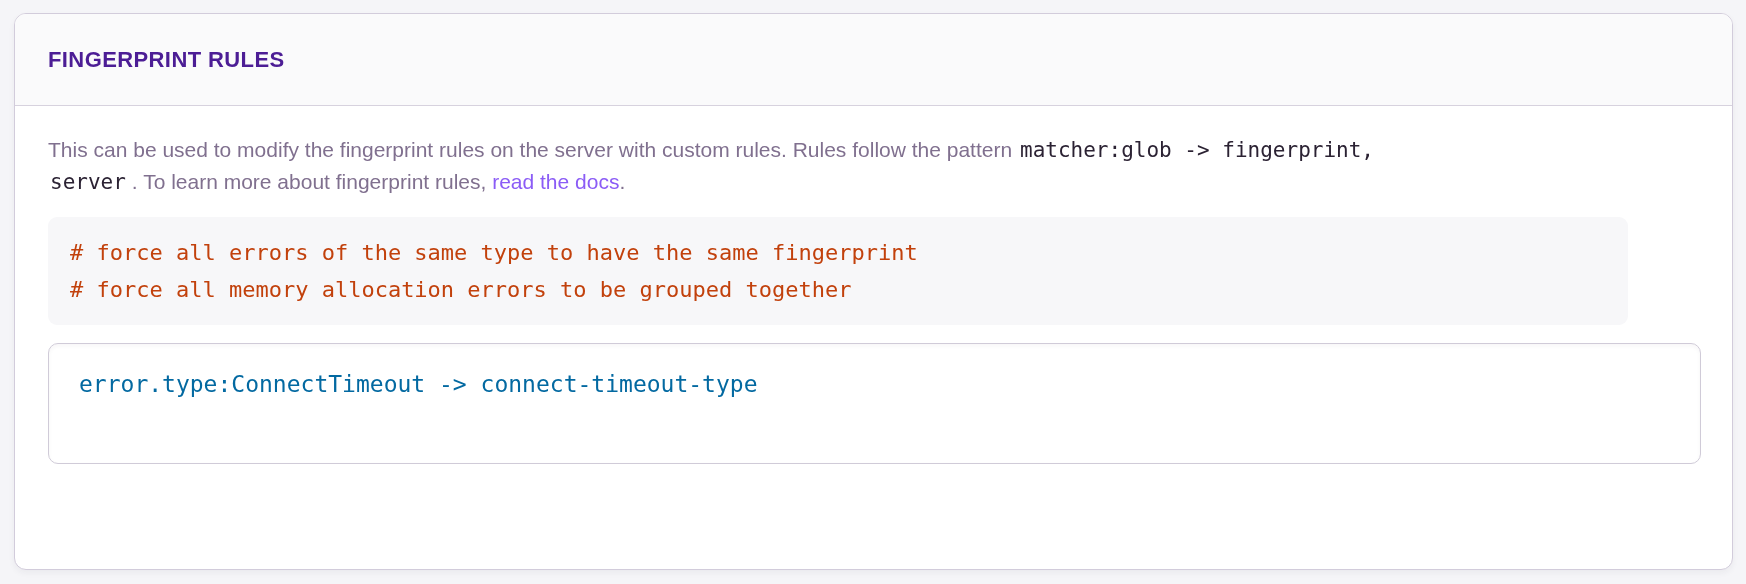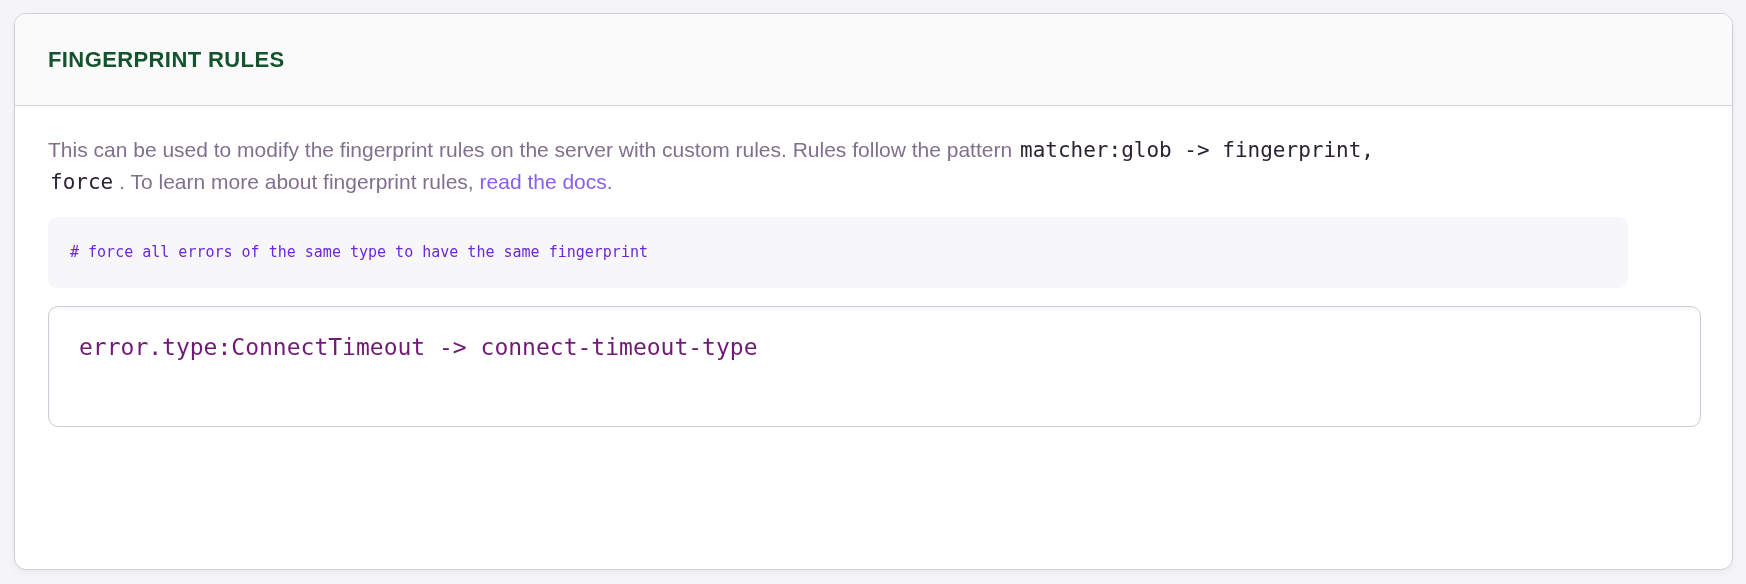--- a/index.html
+++ b/index.html
@@ -34,21 +34,21 @@
     border-bottom: 1px solid #d7d2de;
     display: flex;
     align-items: center;
     padding: 0 33px;
   }
 
   .panel-title {
     font-size: 22px;
     font-weight: 700;
     letter-spacing: 0.4px;
-    color: #14532d;
+    color: #4c1d95;
   }
 
   .panel-body {
     padding: 28px 33px 33px 33px;
   }
 
   .help-text {
     font-size: 21px;
     line-height: 32px;
     color: #80708f;
@@ -66,43 +66,43 @@
     text-decoration: none;
     cursor: pointer;
   }
 
   .example-block {
     margin: 19px 71px 18px 0;
     background: #f7f7f9;
     border-radius: 9px;
     padding: 17px 22px;
     font-family: "DejaVu Sans Mono", monospace;
-    font-size: 15px;
-    color: #6d28d9;
+    font-size: 22px;
+    color: #c2410c;
   }
 
   .example-line {
     display: block;
     line-height: 37px;
     white-space: pre;
   }
 
   .rules-input {
     display: block;
     width: 1653px;
     height: 121px;
     border: 1px solid #d0cbd8;
     border-radius: 10px;
     background: #ffffff;
     box-shadow: inset 0 2px 4px rgba(43, 34, 51, 0.04);
     padding: 24px 30px;
     font-family: "DejaVu Sans Mono", monospace;
     font-size: 23px;
     line-height: 33px;
-    color: #701a75;
+    color: #0369a1;
     resize: none;
     outline: none;
     overflow: hidden;
   }
 </style>
 </head>
 <body>
 
 <div class="page">
   <div class="panel">
@@ -110,25 +110,26 @@
     <div class="panel-header">
       <span class="panel-title">FINGERPRINT RULES</span>
     </div>
 
     <div class="panel-body">
 
       <p class="help-text">
         <span>This can be used to modify the fingerprint rules on the server with custom rules. Rules follow the pattern</span>
         <code>matcher:glob -&gt; fingerprint,</code>
         <br>
-        <code>force</code><span>. To learn more about fingerprint rules,</span>
+        <code>server</code><span>. To learn more about fingerprint rules,</span>
         <a>read the docs</a><span>.</span>
       </p>
 
       <div class="example-block">
         <span class="example-line"># force all errors of the same type to have the same fingerprint</span>
+        <span class="example-line"># force all memory allocation errors to be grouped together</span>
       </div>
 
       <textarea class="rules-input" spellcheck="false" style="">error.type:ConnectTimeout -&gt; connect-timeout-type</textarea>
 
     </div>
   </div>
 </div>
 
 </body></html>

